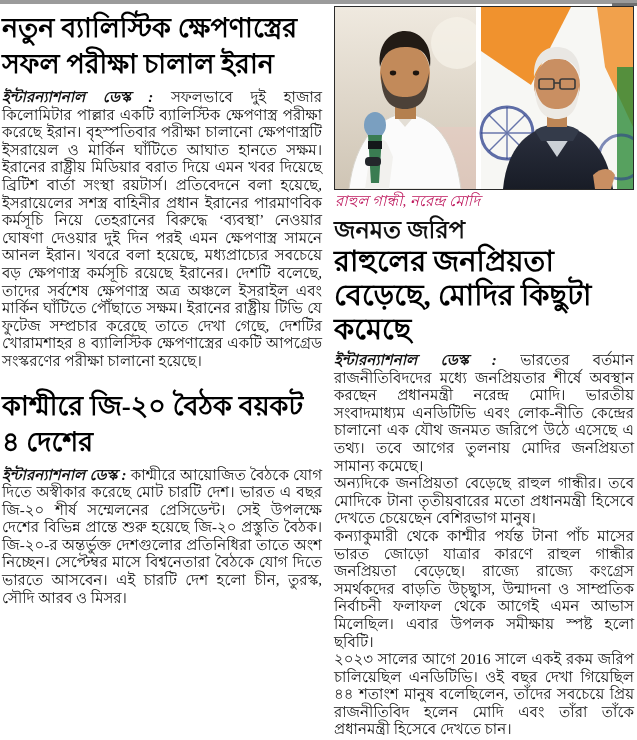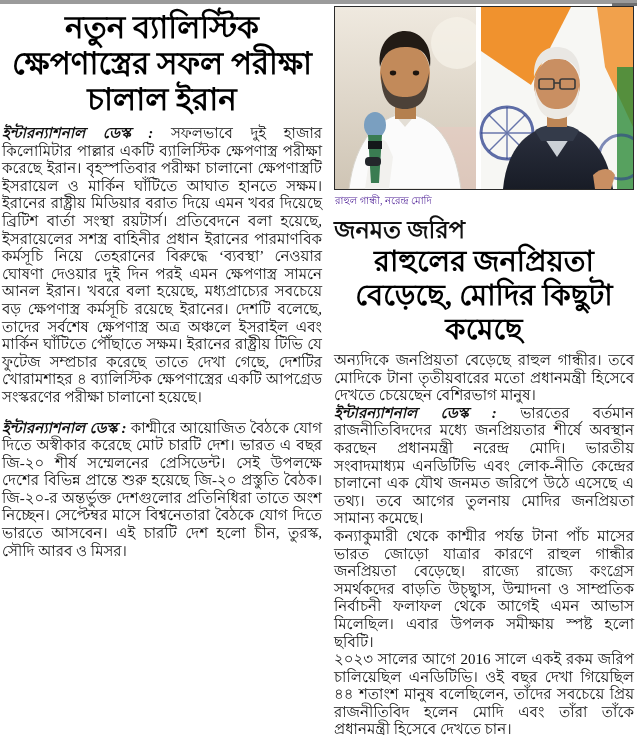--- a/index.html
+++ b/index.html
@@ -15,43 +15,42 @@
     position:absolute;top:0;left:0;width:637px;height:4px;
     background:#9b9b9b;
   }
   .top-rule-dark{
     position:absolute;top:3px;left:612px;width:25px;height:3px;background:#6f6f6f;
   }
   .col-left{position:absolute;left:2px;top:6px;width:320px;}
   .col-right{position:absolute;left:334px;top:6px;width:300px;}
 
   .headline-xl{
-    font-size:31px;line-height:36px;font-weight:bold;color:#000;
-    margin:4px 0 7px 0;letter-spacing:0;text-align:center;
+    font-size:27px;line-height:36px;font-weight:bold;color:#000;
+    margin:4px 0 7px 0;letter-spacing:0;
   }
   .headline-lg{
     font-size:29px;line-height:34px;font-weight:bold;color:#000;
     margin:2px 0 6px 0;
-    text-align:center;
   }
   .kicker{
     font-size:24px;line-height:24px;font-weight:bold;color:#111;
     margin:9px 0 2px 0;
   }
   .body-text{font-size:15px;line-height:17.6px;text-align:justify;color:#111;}
   .body-text p{margin:0 0 0 0;}
   .dateline{font-weight:bold;font-style:italic;}
   .article-gap{height:13px;}
 
   .photo-frame{
     width:298px;height:182px;border:1px solid #2a2a2a;background:#fff;
     position:relative;overflow:hidden;
   }
   .photo-caption{
-    font-size:10px;line-height:16px;color:#4c1d95;
+    font-size:15px;line-height:16px;font-style:italic;color:#be185d;
     margin:3px 0 0 1px;
   }
 </style>
 </head>
 <body>
 
 <div class="page">
 
   <div class="top-rule"></div>
   <div class="top-rule-dark"></div>
@@ -61,20 +60,21 @@
     <div>
       <h1 class="headline-xl">নতুন ব্যালিস্টিক ক্ষেপণাস্ত্রের সফল পরীক্ষা চালাল ইরান</h1>
       <div class="body-text">
         <p><span class="dateline">ইন্টারন্যাশনাল ডেস্ক :</span> <span>সফলভাবে দুই হাজার কিলোমিটার পাল্লার একটি ব্যালিস্টিক ক্ষেপণাস্ত্র পরীক্ষা করেছে ইরান। বৃহস্পতিবার পরীক্ষা চালানো ক্ষেপণাস্ত্রটি ইসরায়েল ও মার্কিন ঘাঁটিতে আঘাত হানতে সক্ষম। ইরানের রাষ্ট্রীয় মিডিয়ার বরাত দিয়ে এমন খবর দিয়েছে ব্রিটিশ বার্তা সংস্থা রয়টার্স। প্রতিবেদনে বলা হয়েছে, ইসরায়েলের সশস্ত্র বাহিনীর প্রধান ইরানের পারমাণবিক কর্মসূচি নিয়ে তেহরানের বিরুদ্ধে ‘ব্যবস্থা’ নেওয়ার ঘোষণা দেওয়ার দুই দিন পরই এমন ক্ষেপণাস্ত্র সামনে আনল ইরান। খবরে বলা হয়েছে, মধ্যপ্রাচ্যের সবচেয়ে বড় ক্ষেপণাস্ত্র কর্মসূচি রয়েছে ইরানের। দেশটি বলেছে, তাদের সর্বশেষ ক্ষেপণাস্ত্র অত্র অঞ্চলে ইসরাইল এবং মার্কিন ঘাঁটিতে পৌঁছাতে সক্ষম। ইরানের রাষ্ট্রীয় টিভি যে ফুটেজ সম্প্রচার করেছে তাতে দেখা গেছে, দেশটির খোরামশাহর ৪ ব্যালিস্টিক ক্ষেপণাস্ত্রের একটি আপগ্রেড সংস্করণের পরীক্ষা চালানো হয়েছে।</span></p>
       </div>
     </div>
 
     <div class="article-gap"></div>
 
     <div>
+      <h2 class="headline-xl">কাশ্মীরে জি-২০ বৈঠক বয়কট ৪ দেশের</h2>
       <div class="body-text">
         <p><span class="dateline">ইন্টারন্যাশনাল ডেস্ক :</span> <span>কাশ্মীরে আয়োজিত বৈঠকে যোগ দিতে অস্বীকার করেছে মোট চারটি দেশ। ভারত এ বছর জি-২০ শীর্ষ সম্মেলনের প্রেসিডেন্ট। সেই উপলক্ষে দেশের বিভিন্ন প্রান্তে শুরু হয়েছে জি-২০ প্রস্তুতি বৈঠক। জি-২০-র অন্তর্ভুক্ত দেশগুলোর প্রতিনিধিরা তাতে অংশ নিচ্ছেন। সেপ্টেম্বর মাসে বিশ্বনেতারা বৈঠকে যোগ দিতে ভারতে আসবেন। এই চারটি দেশ হলো চীন, তুরস্ক, সৌদি আরব ও মিসর।</span></p>
       </div>
     </div>
 
   </div>
 
   <div class="col-right">
 
     <div class="photo-frame">
@@ -140,22 +140,22 @@
         </g>
       </svg>
     </div>
 
     <div class="photo-caption">রাহুল গান্ধী, নরেন্দ্র মোদি</div>
 
     <div>
       <div class="kicker">জনমত জরিপ</div>
       <h2 class="headline-lg">রাহুলের জনপ্রিয়তা বেড়েছে, মোদির কিছুটা কমেছে</h2>
       <div class="body-text">
+        <p><span class="dateline">ইন্টারন্যাশনাল ডেস্ক :</span> <span>ভারতের বর্তমান রাজনীতিবিদদের মধ্যে জনপ্রিয়তার শীর্ষে অবস্থান করছেন প্রধানমন্ত্রী নরেন্দ্র মোদি। ভারতীয় সংবাদমাধ্যম এনডিটিভি এবং লোক-নীতি কেন্দ্রের চালানো এক যৌথ জনমত জরিপে উঠে এসেছে এ তথ্য। তবে আগের তুলনায় মোদির জনপ্রিয়তা সামান্য কমেছে।</span></p>
         <p>অন্যদিকে জনপ্রিয়তা বেড়েছে রাহুল গান্ধীর। তবে মোদিকে টানা তৃতীয়বারের মতো প্রধানমন্ত্রী হিসেবে দেখতে চেয়েছেন বেশিরভাগ মানুষ।</p>
-        <p><span class="dateline">ইন্টারন্যাশনাল ডেস্ক :</span> <span>ভারতের বর্তমান রাজনীতিবিদদের মধ্যে জনপ্রিয়তার শীর্ষে অবস্থান করছেন প্রধানমন্ত্রী নরেন্দ্র মোদি। ভারতীয় সংবাদমাধ্যম এনডিটিভি এবং লোক-নীতি কেন্দ্রের চালানো এক যৌথ জনমত জরিপে উঠে এসেছে এ তথ্য। তবে আগের তুলনায় মোদির জনপ্রিয়তা সামান্য কমেছে।</span></p>
         <p>কন্যাকুমারী থেকে কাশ্মীর পর্যন্ত টানা পাঁচ মাসের ভারত জোড়ো যাত্রার কারণে রাহুল গান্ধীর জনপ্রিয়তা বেড়েছে। রাজ্যে রাজ্যে কংগ্রেস সমর্থকদের বাড়তি উচ্ছ্বাস, উন্মাদনা ও সাম্প্রতিক নির্বাচনী ফলাফল থেকে আগেই এমন আভাস মিলেছিল। এবার উপলক সমীক্ষায় স্পষ্ট হলো ছবিটি।</p>
         <p>২০২৩ সালের আগে 2016 সালে একই রকম জরিপ চালিয়েছিল এনডিটিভি। ওই বছর দেখা গিয়েছিল ৪৪ শতাংশ মানুষ বলেছিলেন, তাঁদের সবচেয়ে প্রিয় রাজনীতিবিদ হলেন মোদি এবং তাঁরা তাঁকে প্রধানমন্ত্রী হিসেবে দেখতে চান।</p>
       </div>
     </div>
 
   </div>
 
 </div>
 
 </body></html>

